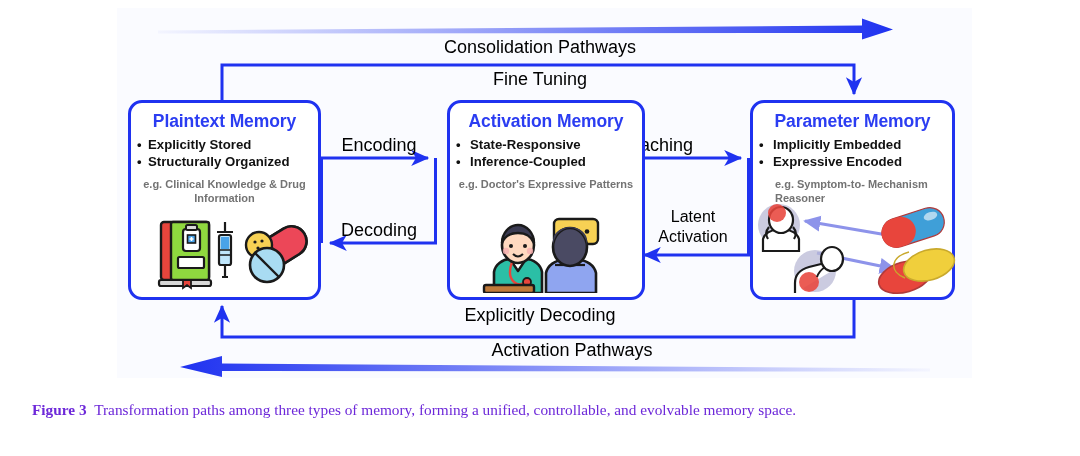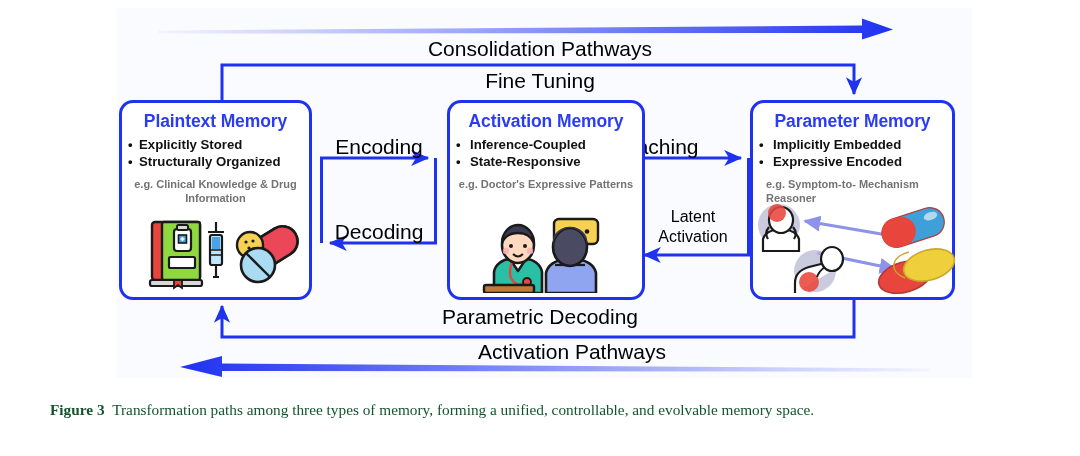--- a/index.html
+++ b/index.html
@@ -44,21 +44,21 @@
   
   .mem-box {
     position: absolute;
     box-sizing: border-box;
     border: 3px solid #1f32f0;
     border-radius: 14px;
     background: #ffffff;
     top: 100px;
     height: 200px;
   }
-  #box-plaintext  { left: 119px; width: 193px; }
+  #box-plaintext  { left: 128px; width: 193px; }
   #box-activation { left: 447px; width: 198px; }
   #box-parameter  { left: 750px; width: 205px; }
 
   .mem-title {
     text-align: center;
     color: #2b3df2;
     font-size: 17.5px;
     font-weight: 600;
     margin-top: 8px;
     letter-spacing: -0.1px;
@@ -90,51 +90,51 @@
 
   .eg {
     font-size: 11px;
     font-weight: bold;
     color: #737373;
     text-align: center;
     line-height: 1.25;
     margin-top: 7px;
     padding: 0 6px;
   }
-  #box-parameter .eg { text-align: left; padding-left: 13px; }
+  #box-parameter .eg { text-align: left; padding-left: 22px; }
 
   .icon-row {
     position: absolute;
     left: 0;
     right: 0;
     bottom: 4px;
     height: 76px;
   }
 
   
   .wire-label {
     position: absolute;
-    font-size: 21px;
+    font-size: 18px;
     color: #000000;
     white-space: nowrap;
     text-align: center;
     line-height: 1.05;
   }
   .wire-label.small { font-size: 16px; }
 
   
   .caption {
     position: absolute;
-    left: 50px;
+    left: 32px;
     top: 398px;
     width: 1010px;
     font-family: "Liberation Serif", serif;
     font-size: 15.3px;
     line-height: 1.55;
-    color: #14532d;
+    color: #6d28d9;
     text-align: justify;
   }
   .caption b { font-weight: bold; }
 </style>
 </head>
 <body>
 
 <div id="figure-root">
 
   <div class="diagram-panel"></div>
@@ -204,21 +204,21 @@
 
   <div class="wire-label" style="left:322px; top:136px; width:114px;">Encoding</div>
 
   <div class="wire-label" style="left:322px; top:221px; width:114px;">Decoding</div>
 
   <div class="wire-label" style="left:604px; top:136px; width:112px;">Caching</div>
 
   <div class="wire-label small" style="left:637px; top:209px; width:112px;">Latent</div>
   <div class="wire-label small" style="left:633px; top:229px; width:120px;">Activation</div>
 
-  <div class="wire-label" style="left:0; top:306px; width:1080px;">Parametric Decoding</div>
+  <div class="wire-label" style="left:0; top:306px; width:1080px;">Explicitly Decoding</div>
 
   <div class="wire-label" style="left:0; top:341px; width:1080px;padding-left:32px;">Activation Pathways</div>
 
   <div class="mem-box" id="box-plaintext">
     <div class="mem-title">Plaintext Memory</div>
     <ul class="bullets">
       <li>Explicitly Stored</li>
       <li>Structurally Organized</li>
     </ul>
     <div class="eg">e.g. Clinical Knowledge &amp; Drug Information</div>
@@ -258,22 +258,22 @@
           <circle cx="136" cy="48" r="17" fill="#a9dcf2" stroke="#1a1a1a" stroke-width="2.6"></circle>
           <path d="M124,36 L148,60" stroke="#1a1a1a" stroke-width="2.4"></path>
         </g>
       </svg>
     </div>
   </div>
 
   <div class="mem-box" id="box-activation">
     <div class="mem-title">Activation Memory</div>
     <ul class="bullets">
+      <li>State-Responsive</li>
       <li>Inference-Coupled</li>
-      <li>State-Responsive</li>
     </ul>
     <div class="eg">e.g. Doctor's Expressive Patterns</div>
 
     <div class="icon-row">
       <svg width="198" height="76" viewBox="0 0 198 76" xmlns="http://www.w3.org/2000/svg">
 
         <g>
           <rect x="104" y="2" width="44" height="25" rx="5" fill="#f7d154" stroke="#1a1a1a" stroke-width="2.4"></rect>
           <path d="M114,27 l2,9 l10,-9 z" fill="#f7d154" stroke="#1a1a1a" stroke-width="2.4" stroke-linejoin="round"></path>
           <circle cx="115" cy="14.5" r="2.3" fill="#1a1a1a"></circle>

